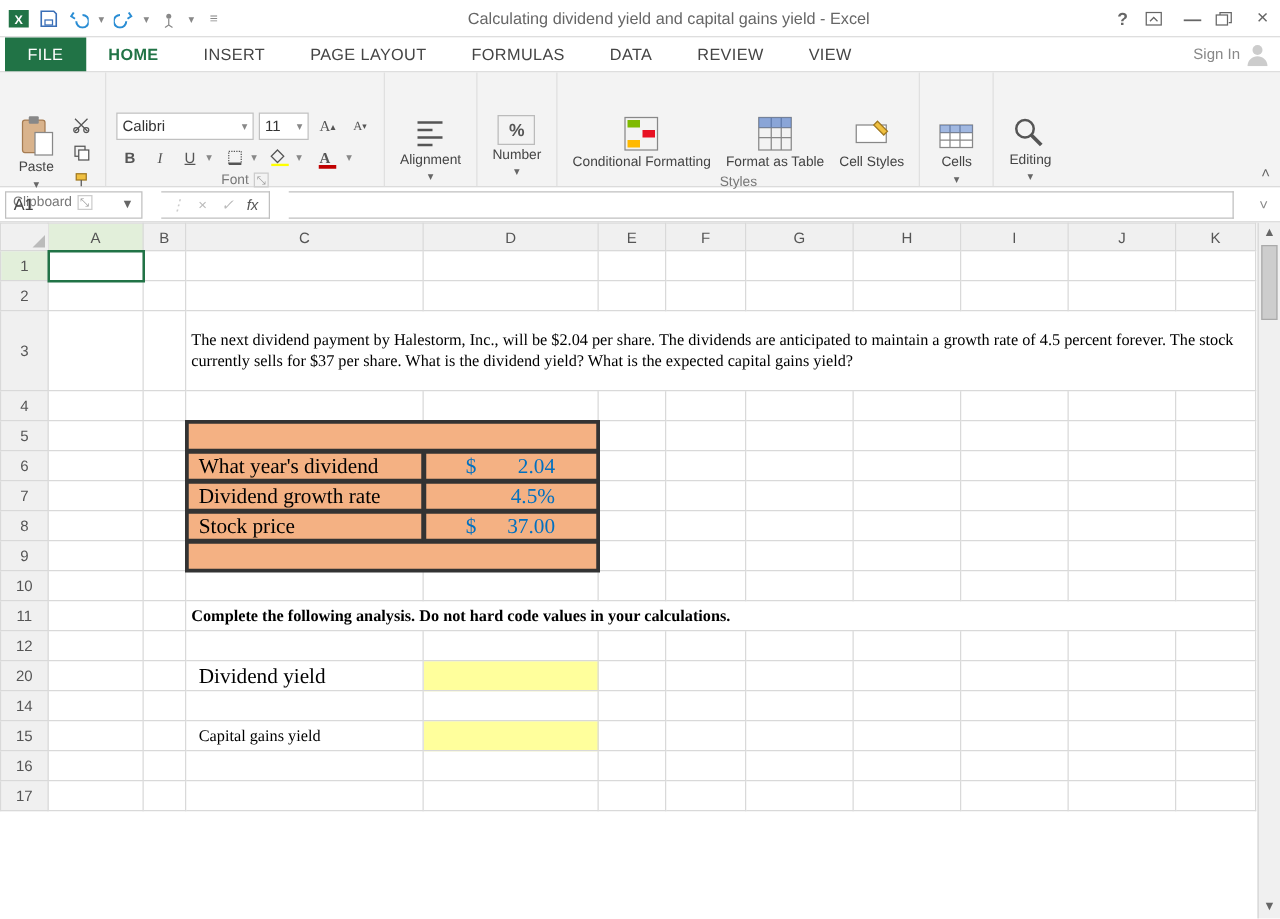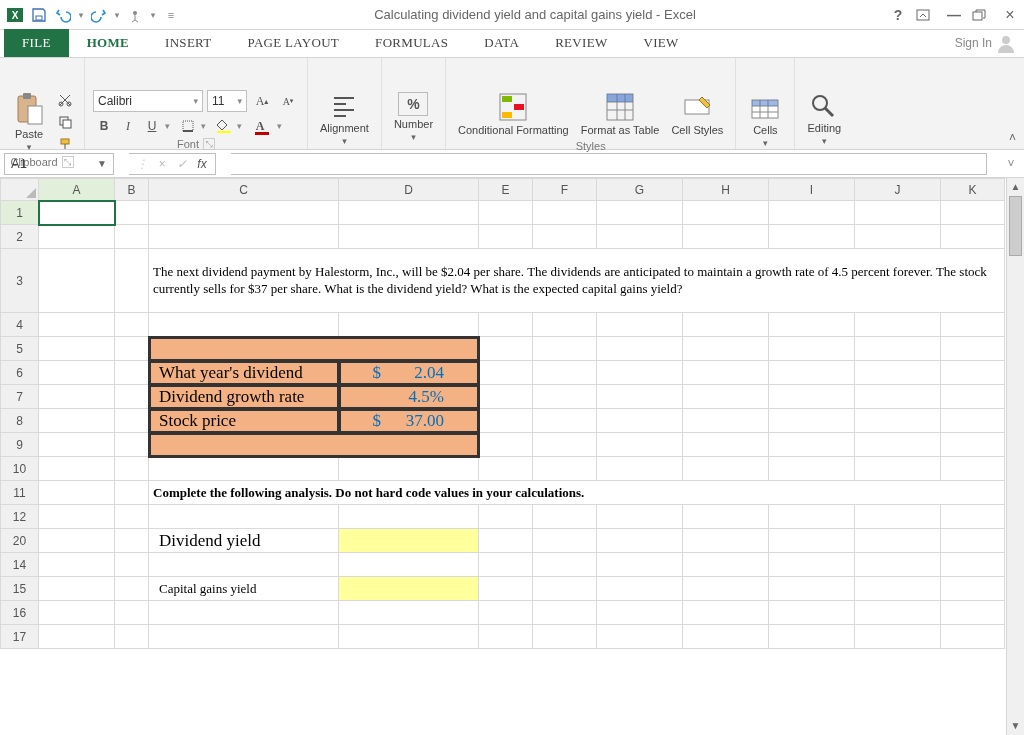--- a/index.html
+++ b/index.html
@@ -4,21 +4,21 @@
 <style>
   * { box-sizing: border-box; margin: 0; padding: 0; }
   body { font-family: 'Segoe UI', Arial, sans-serif; font-size: 12px; background: #fff; width:1024px; height:735px; overflow:hidden; color:#444;}
   .titlebar { height: 30px; background: #fff; border-bottom: 1px solid #d4d4d4; display:flex; align-items:center; padding:0 4px; }
   .qat { display:flex; align-items:center; gap:2px; }
   .qat .icon-btn { width:22px; height:22px; display:flex; align-items:center; justify-content:center; color:#666; }
   .titlebar .title { flex:1; text-align:center; color:#666; font-size:13px; }
   .win-controls { display:flex; gap:8px; align-items:center; color:#666; }
   .win-controls .wc { width:20px; text-align:center; font-size:14px;}
   .tabs { height:28px; display:flex; align-items:flex-end; background:#fff; border-bottom:1px solid #d4d4d4; padding-left:4px;}
-  .tab { padding:6px 18px; font-size:13px; color:#444; text-transform:uppercase; cursor:pointer; letter-spacing:0.3px;font-family:Liberation Serif, serif;}
+  .tab { padding:6px 18px; font-size:13px; color:#444; text-transform:uppercase; cursor:pointer; letter-spacing:0.3px;}
   .tab.file { background:#217346; color:#fff; padding:6px 18px; }
   .tab.active { color:#217346; font-weight:600; border-top:0; }
   .sign-in { margin-left:auto; padding:4px 8px; color:#888; display:flex; align-items:center; gap:4px;}
   .ribbon { height:92px; background:#f3f3f3; border-bottom:1px solid #d4d4d4; display:flex; }
   .group { border-right:1px solid #e0e0e0; padding:4px 8px 2px 8px; display:flex; flex-direction:column; justify-content:space-between; align-items:center; }
   .group-body { display:flex; align-items:flex-start; gap:4px; flex:1;margin-top:28px;}
   .group-label { font-size:11px; color:#777; padding:2px 0; display:flex; align-items:center; gap:4px;}
   .dlg-launcher { font-size:9px; color:#999; border:1px solid #ccc; width:12px; height:12px; display:inline-flex; align-items:center; justify-content:center;}
   .big-btn { display:flex; flex-direction:column; align-items:center; gap:2px; padding:2px 4px; min-width:42px;}
   .big-btn .lbl { font-size:11px; color:#444; text-align:center; line-height:1.1;}

